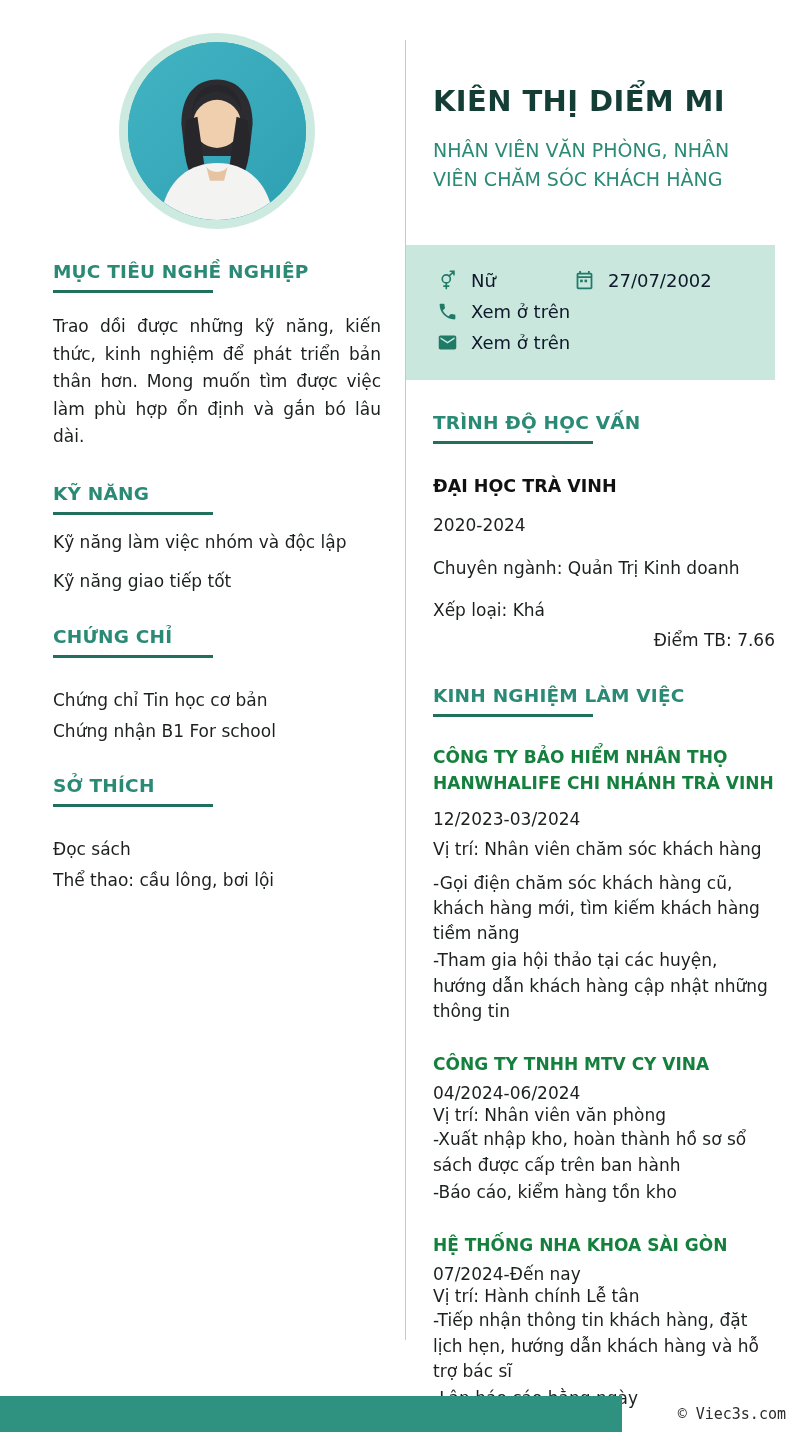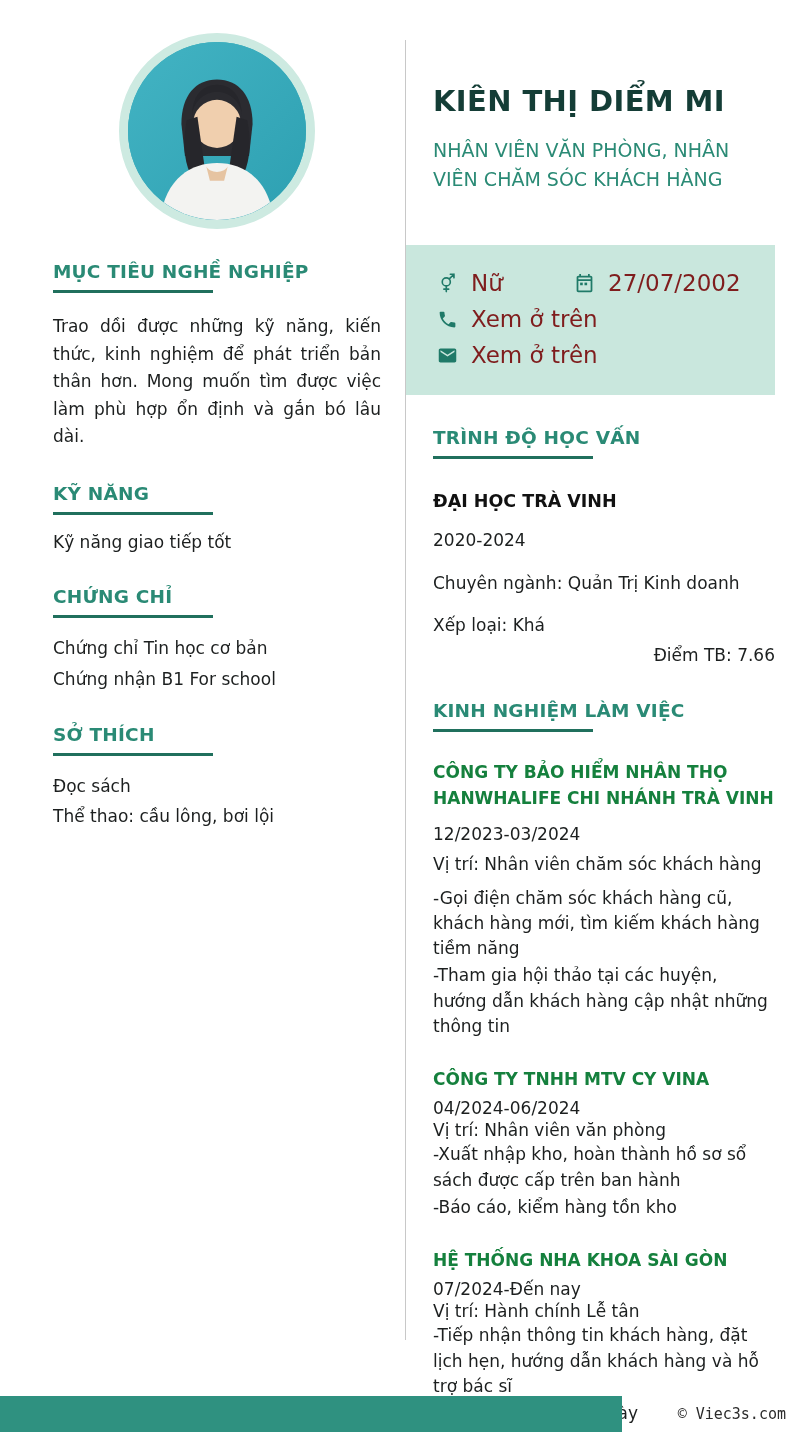--- a/index.html
+++ b/index.html
@@ -59,21 +59,21 @@
   }
   .objective-text {
     margin: 20px 0 0;
     font-size: 17px;
     line-height: 1.62;
     text-align: justify;
     color: #1c1f1f;
   }
   .list-item { margin: 15px 0 0; font-size: 17px; line-height: 1.45; color: #1c1f1f; }
   .list-tight .list-item { margin: 6px 0 0; }
-  .list-tight .list-item:first-child { margin-top: 18px; }
+  .list-tight .list-item:first-child { margin-top: 30px; }
 
   
   .right-col {
     flex: 1;
     padding: 0 25px 0 0;
   }
   .indent { margin-left: 28px; }
 
   .name {
     margin: 84px 0 0 28px;
@@ -91,22 +91,22 @@
 
   .info-box {
     margin-top: 52px;
     background: #c9e7dd;
     padding: 15px 18px 17px 32px;
   }
   .info-row {
     display: flex;
     align-items: center;
     margin: 10px 0;
-    font-size: 23px;
-    color: #7f1d1d;
+    font-size: 18px;
+    color: #0f172a;
   }
   .info-pair { display: flex; align-items: center; }
   .info-pair.first { width: 137px; }
   .info-icon { width: 21px; height: 21px; margin-right: 13px; flex: 0 0 auto; }
   .info-icon svg { display: block; width: 100%; height: 100%; }
 
   .edu-school { margin: 32px 0 0; font-size: 17.5px; font-weight: bold; color: #111; }
   .edu-line { margin: 17px 0 0; font-size: 17px; color: #1c1f1f; line-height: 1.5; }
   .edu-line.tight { margin: 4px 0 0; text-align: right; }
 
@@ -169,20 +169,21 @@
           <path d="M18 100 c3-24 18-32 32-32 s29 8 32 32 z" fill="#f3f3f1"></path>
           <path d="M44 70 c2 4 10 4 12 0 l-2 8 h-8 z" fill="#e6c4a2"></path>
         </svg>
       </div>
 
       <h2 class="sec">MỤC TIÊU NGHỀ NGHIỆP</h2>
       <p class="objective-text">Trao dồi được những kỹ năng, kiến thức, kinh nghiệm để phát triển bản thân hơn. Mong muốn tìm được việc làm phù hợp ổn định và gắn bó lâu dài.</p>
 
       <h2 class="sec">KỸ NĂNG</h2>
       <div>
+        <p class="list-item">Kỹ năng làm việc nhóm và độc lập</p>
         <p class="list-item">Kỹ năng giao tiếp tốt</p>
       </div>
 
       <h2 class="sec">CHỨNG CHỈ</h2>
       <div class="list-tight">
         <p class="list-item">Chứng chỉ Tin học cơ bản</p>
         <p class="list-item">Chứng nhận B1 For school</p>
       </div>
 
       <h2 class="sec">SỞ THÍCH</h2>

